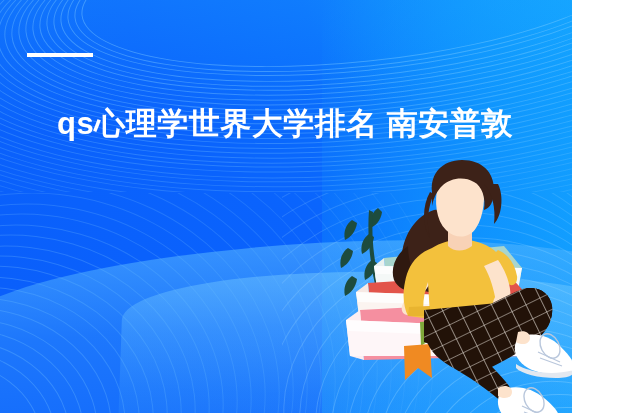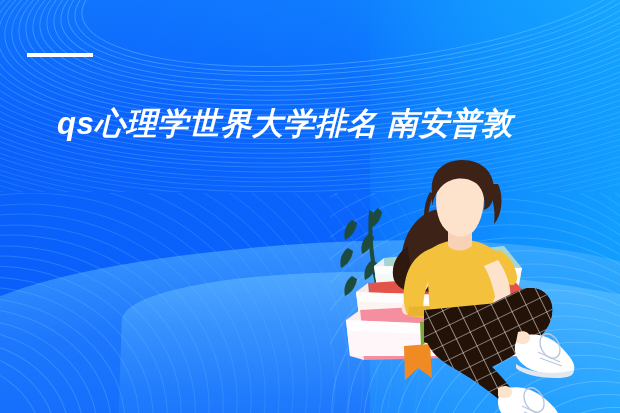--- a/index.html
+++ b/index.html
@@ -1,23 +1,22 @@
 <!DOCTYPE html>
 <html><head>
 <meta charset="utf-8">
 <style>
   html,body{margin:0;padding:0;background:#fff;}
   body{font-family:"Liberation Sans","DejaVu Sans",sans-serif;}
 
   #banner{
     position:relative;
-    width:620px;height:413px;
+    width:572px;height:413px;
     overflow:hidden;
     background:#0a63fd;
-    font-style:italic;
   }
 
   
   .bg-base{
     position:absolute;inset:0;
     background:
       radial-gradient(130% 120% at 102% -5%, #16a3ff 0%, #0d8bfd 16%, #0a6ffd 38%, #0a63fd 62%, #0a5ffb 100%);
   }
   .bg-right-glow{
     position:absolute;top:0;right:0;width:250px;height:413px;

